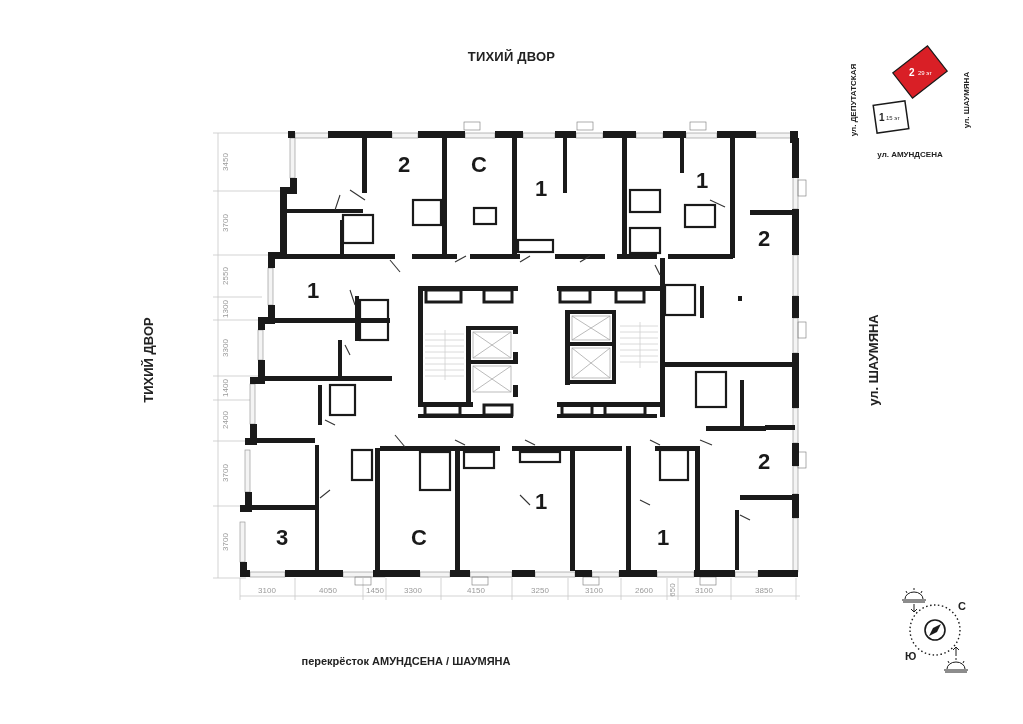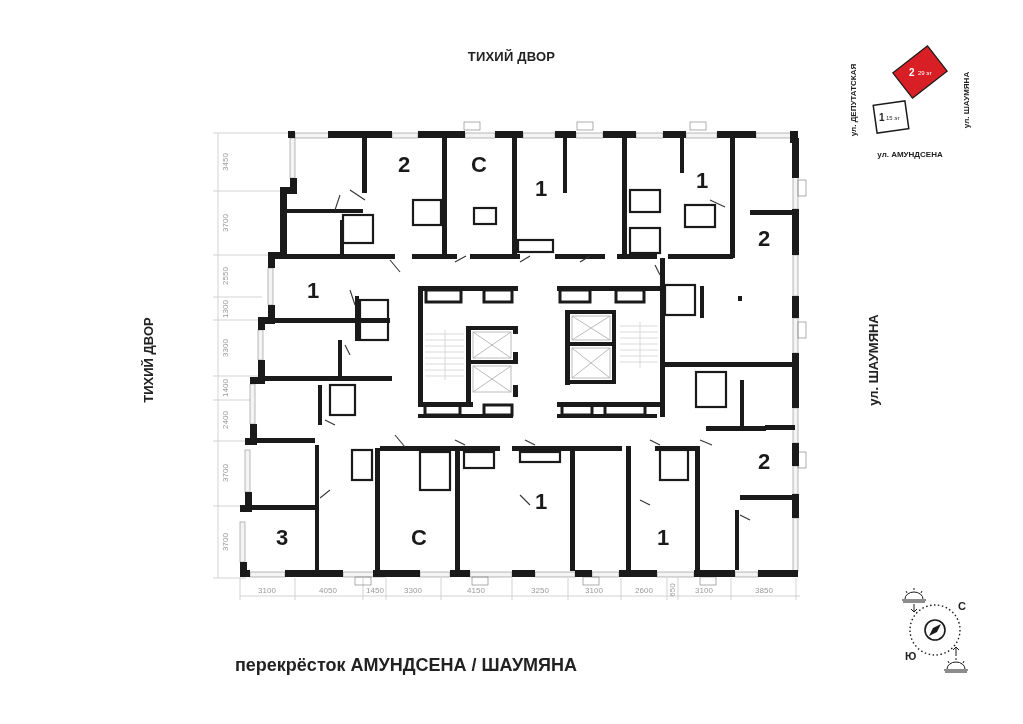--- a/index.html
+++ b/index.html
@@ -1,20 +1,20 @@
 <!DOCTYPE html>
 <html><head>
 <meta charset="utf-8">
 <style>
   html, body { margin:0; padding:0; background:#ffffff; }
   body { width:1023px; height:724px; position:relative; overflow:hidden;
          font-family:"Liberation Sans", "DejaVu Sans", sans-serif; color:#1a1a1a; }
   .label { position:absolute; font-weight:bold; color:#222; white-space:nowrap; }
   .top-label { left:0; width:1023px; text-align:center; top:49px; font-size:13px; letter-spacing:0.2px; }
-  .bottom-label { left:0; width:812px; text-align:center; top:655px; font-size:18px; }
+  .bottom-label { left:0; width:812px; text-align:center; top:655px; font-size:11px; }
   .left-label { left:148px; top:360px; font-size:13px; transform:translate(-50%,-50%) rotate(-90deg); }
   .right-label { left:873px; top:360px; font-size:13px; transform:translate(-50%,-50%) rotate(-90deg); }
   svg.plan { position:absolute; left:0; top:0; }
   .dim-text { font-family:"Liberation Sans", sans-serif; font-size:8px; fill:#9a9a9a; }
   .apt-text { font-family:"Liberation Sans", sans-serif; font-weight:bold; font-size:22px; fill:#1a1a1a; }
   .mini-text { font-family:"Liberation Sans", sans-serif; font-weight:bold; fill:#222; }
 </style>
 </head>
 <body>
 

